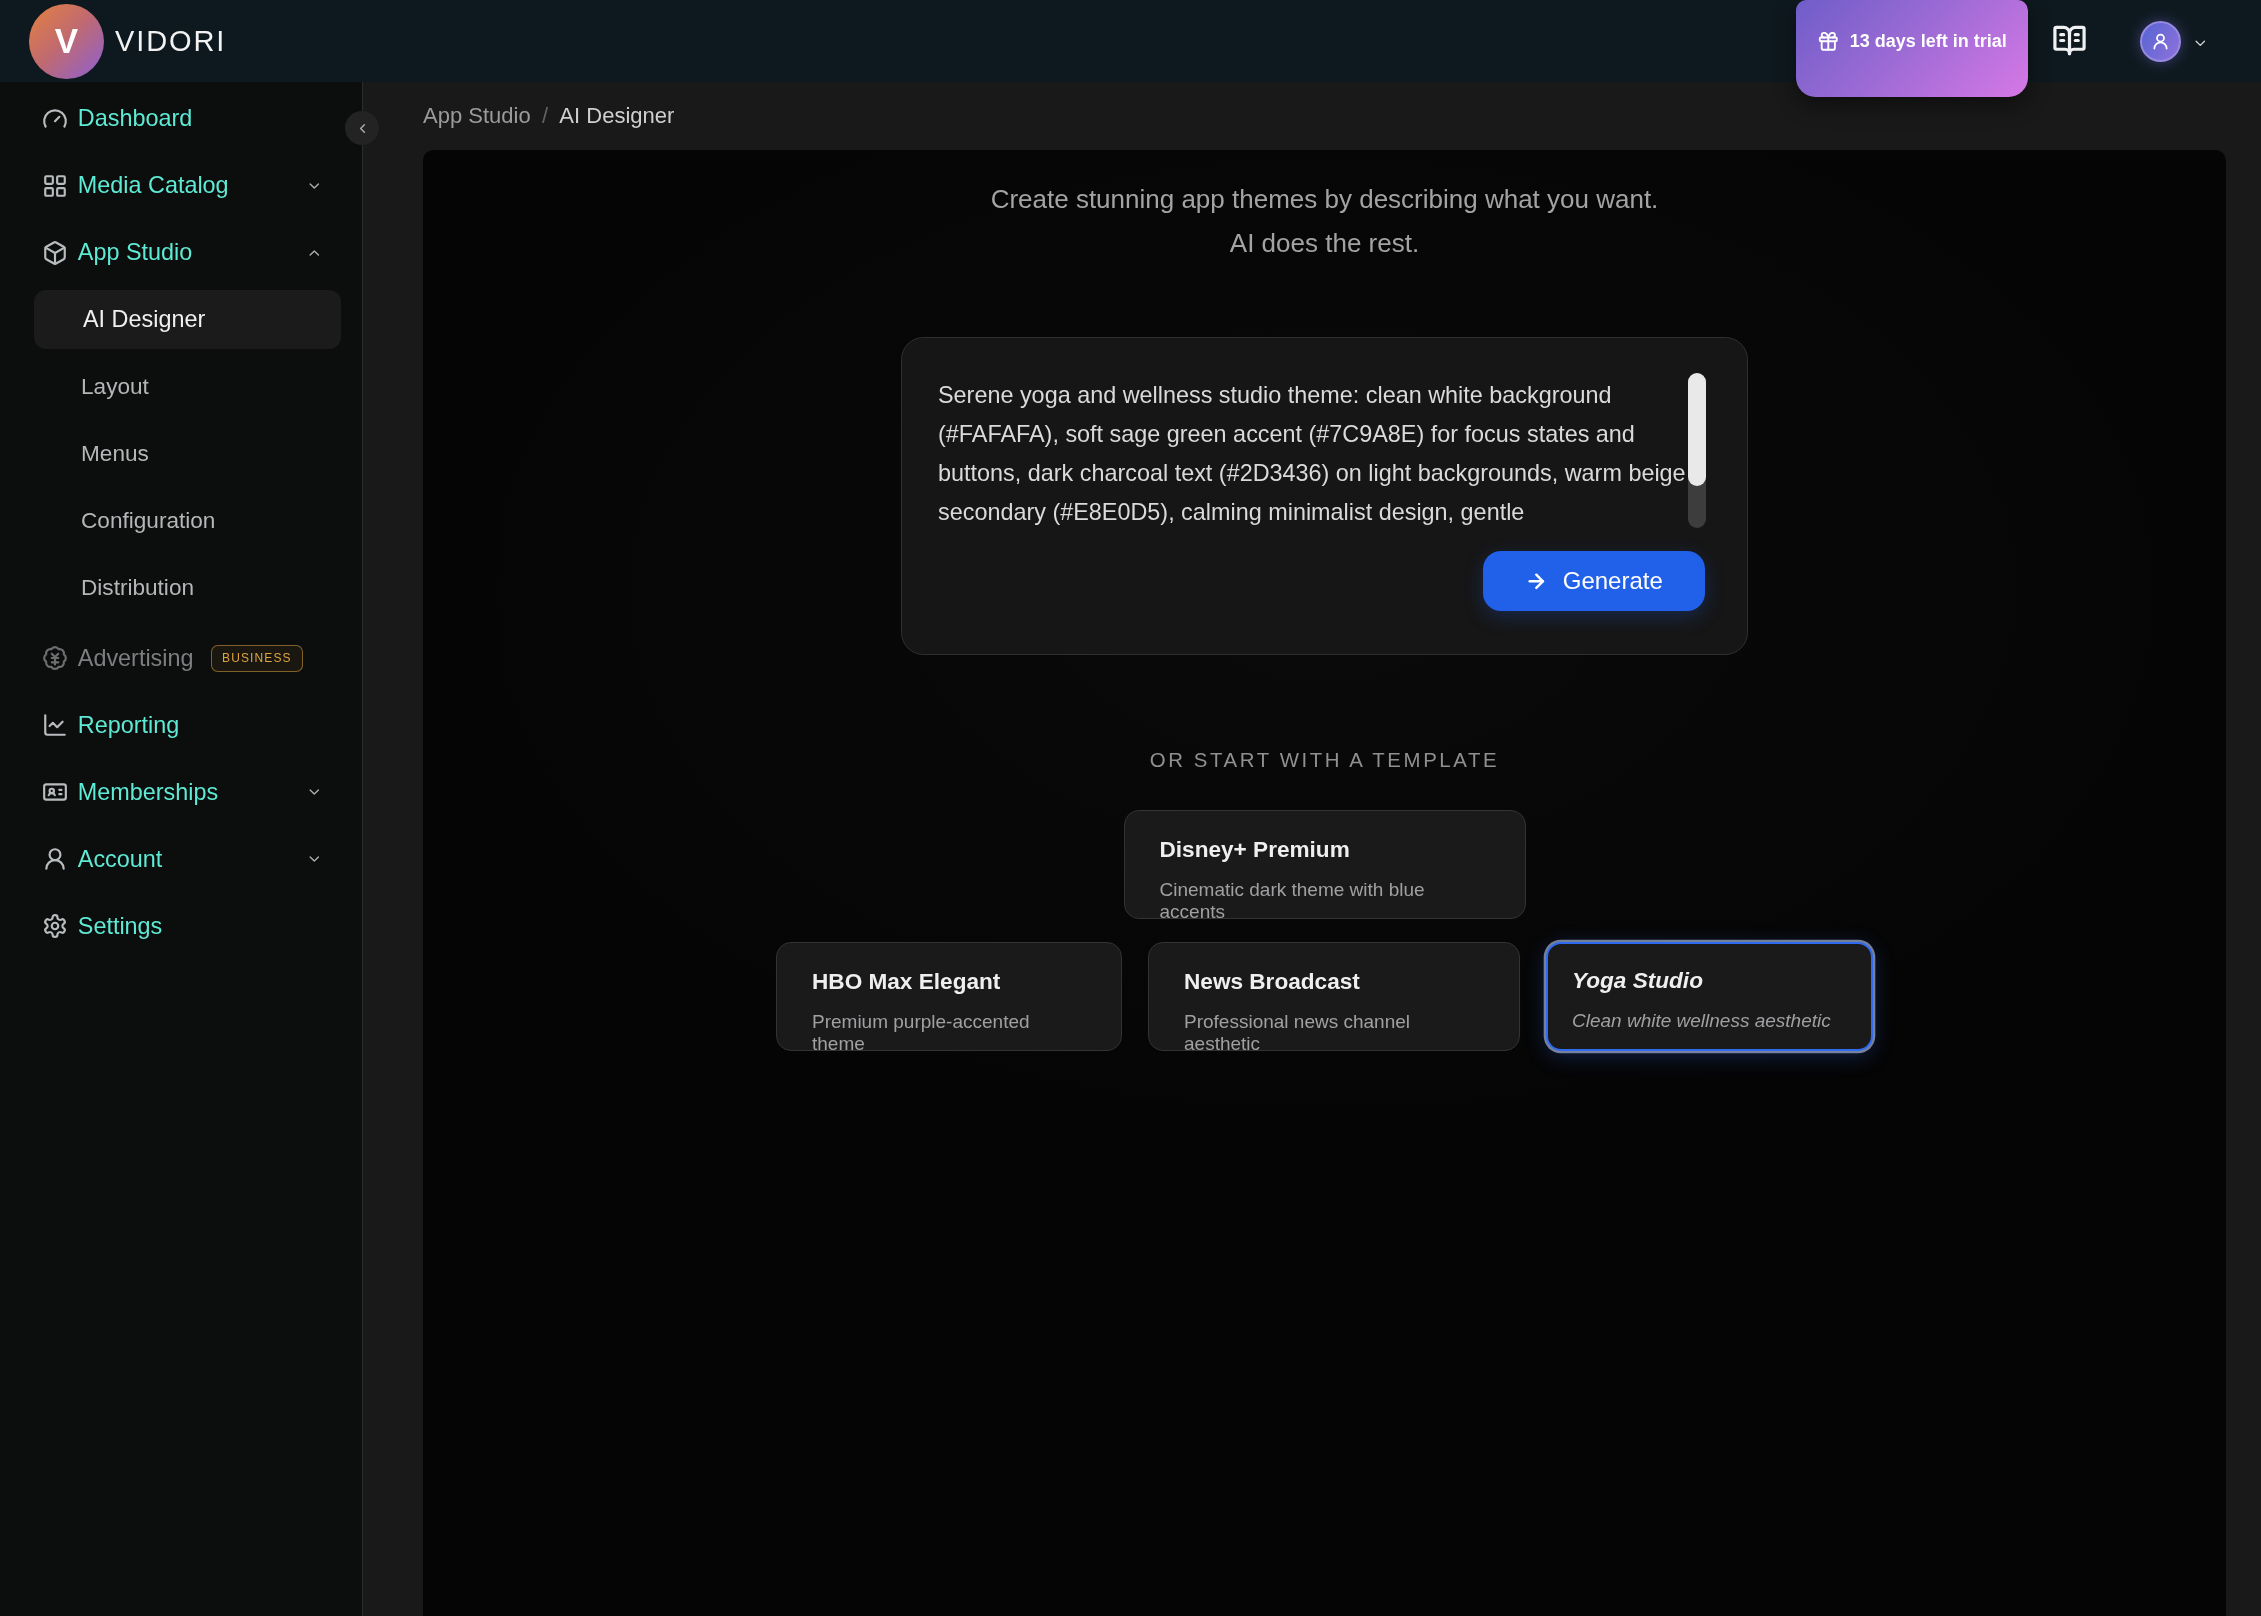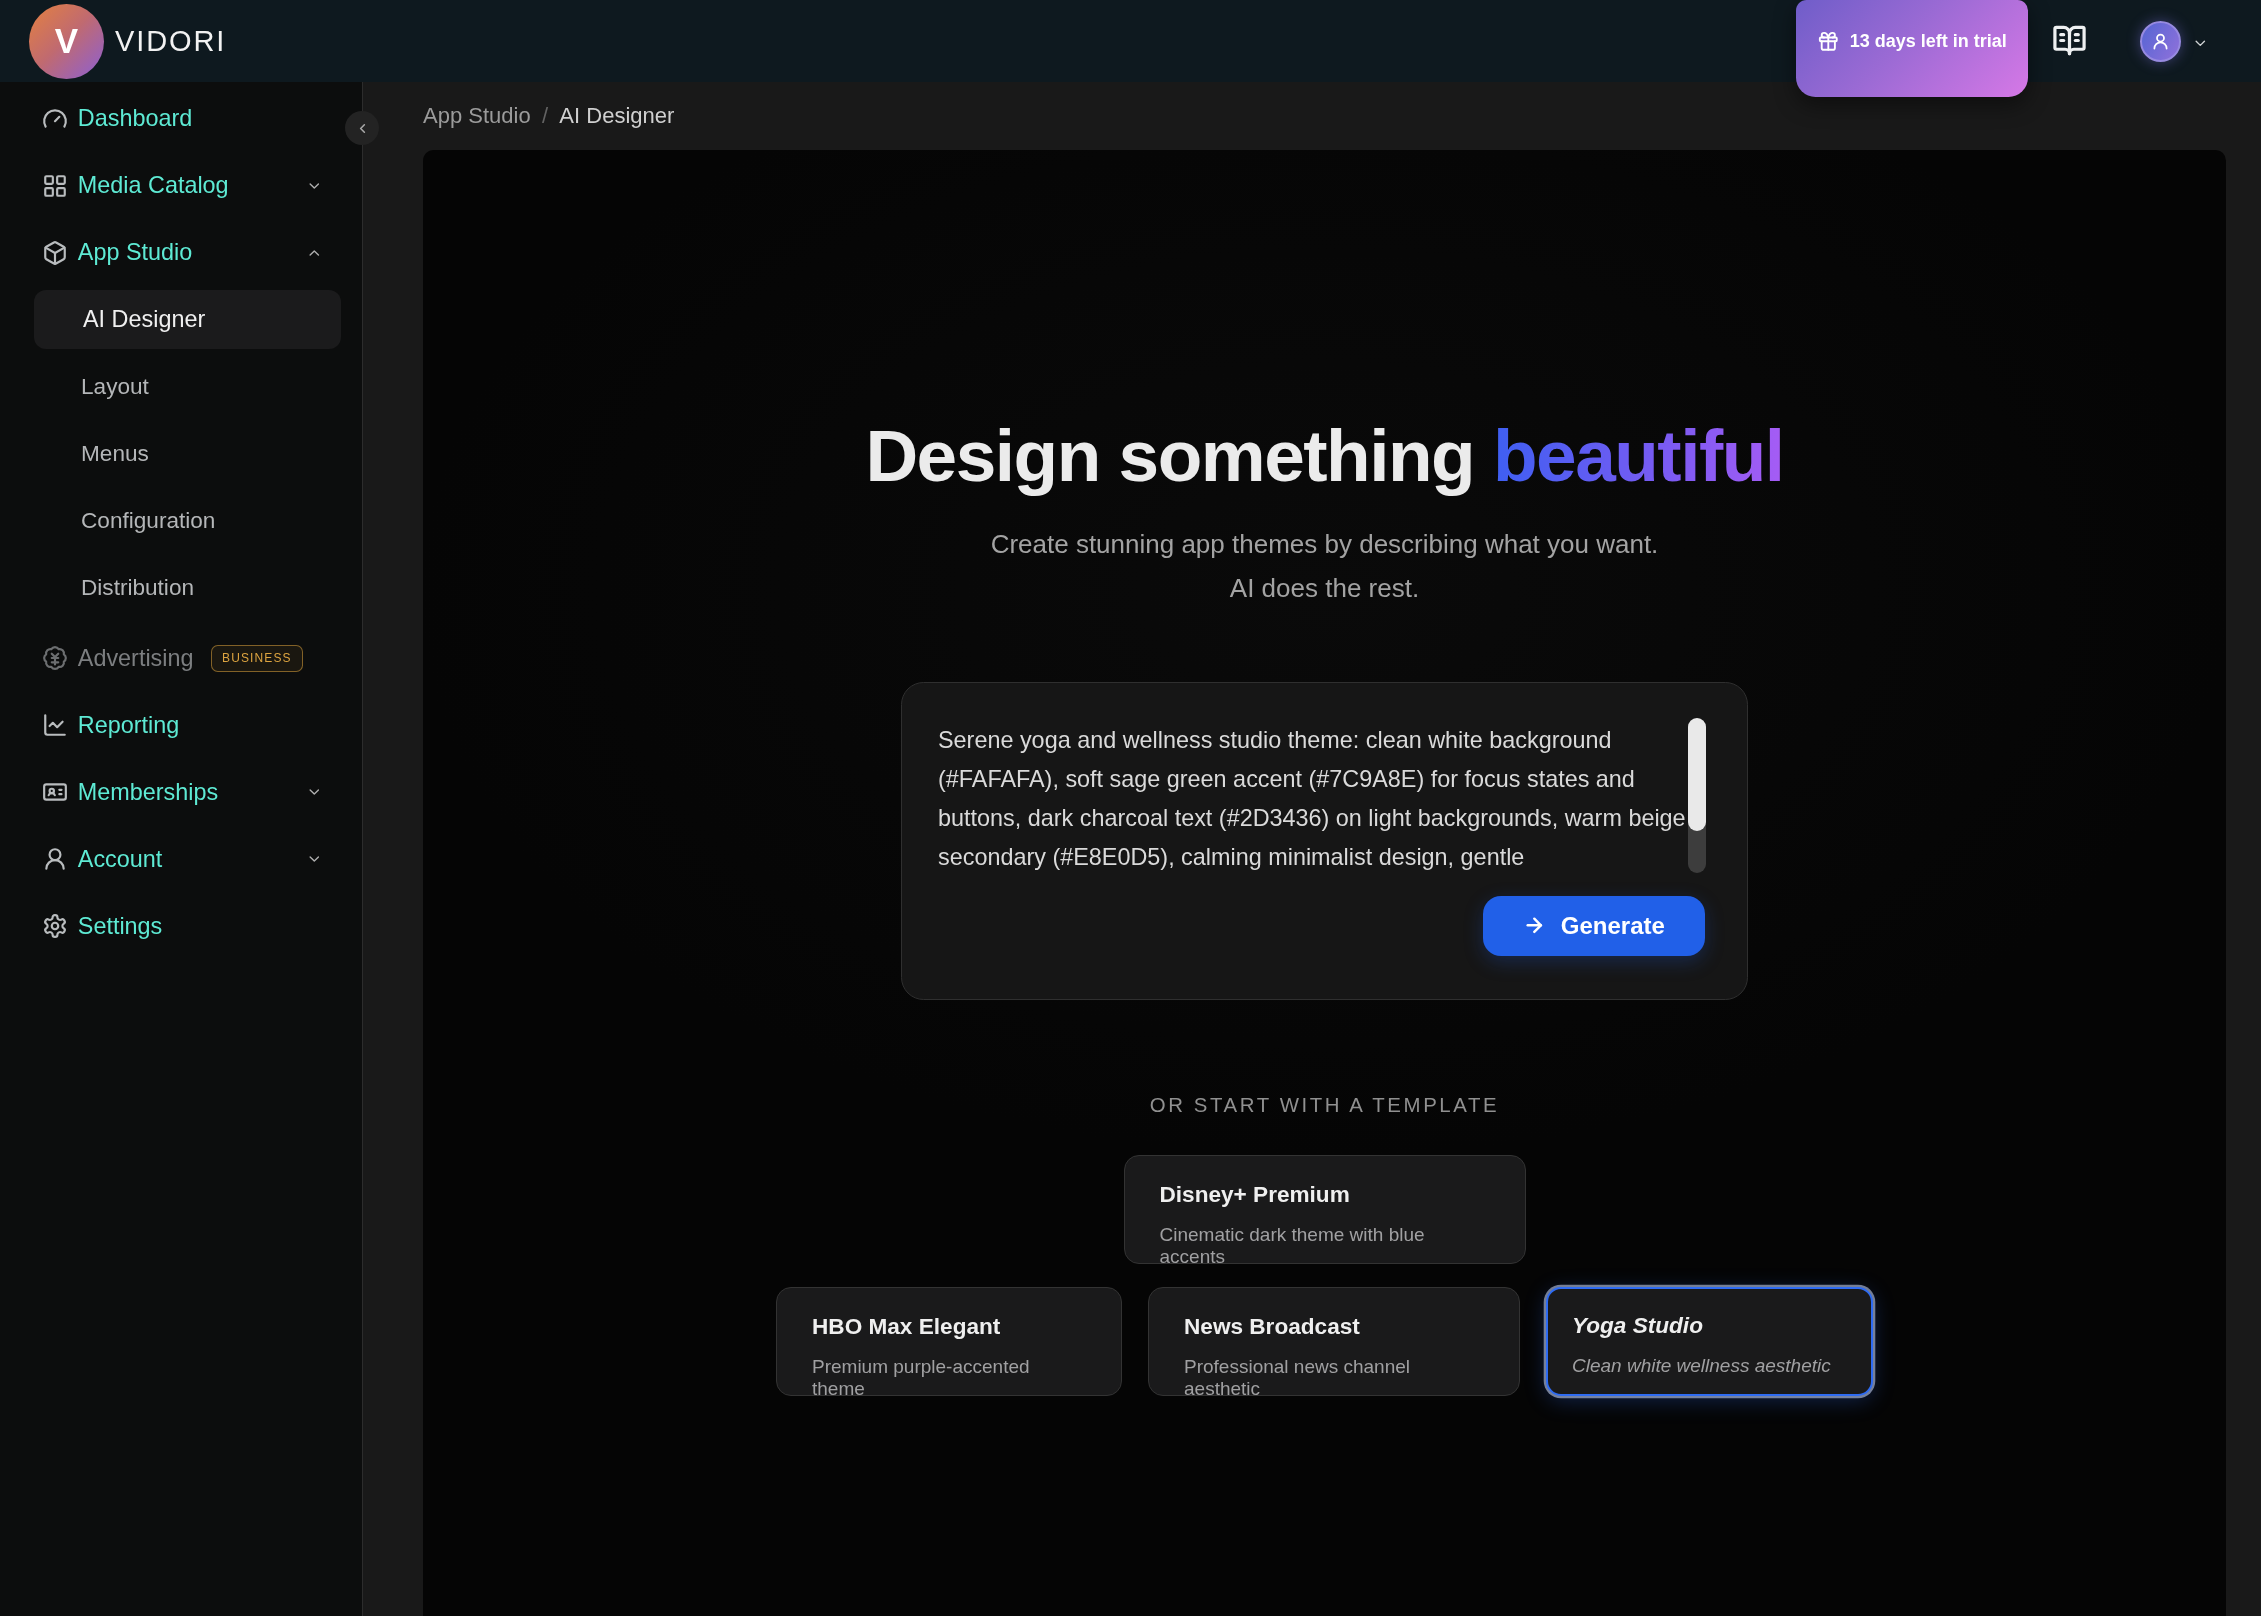--- a/index.html
+++ b/index.html
@@ -68,21 +68,21 @@
 
   .prompt-card { position:relative; margin-top:72px; width:847px; height:318px; background:#161616;
     border:0.8px solid #2f2f2f; border-radius:22.6px; }
   .prompt-input { position:absolute; left:36px; top:38px; width:762px; height:163px; background:transparent;
     border:none; outline:none; resize:none; overflow:hidden; color:#dadada; font-size:23.4px; line-height:39px;
     font-family:"Liberation Sans","DejaVu Sans",sans-serif; }
   .sb-track { position:absolute; right:41px; top:35px; width:18px; height:155px; border-radius:9px; background:#3d3d3d; }
   .sb-thumb { position:absolute; left:0; top:0; width:18px; height:113px; border-radius:9px; background:#e9e9e9; }
   .generate-btn { position:absolute; right:42px; bottom:43px; width:222px; height:60px; border:none; border-radius:18px;
     background:#2160e8; color:#fff; display:flex; align-items:center; justify-content:center; gap:15px;
-    font-size:24px; font-weight:700; font-family:inherit; cursor:pointer; box-shadow:0 6px 19.6px rgba(33,96,232,.25);margin-top:12px; }
+    font-size:24px; font-weight:400; font-family:inherit; cursor:pointer; box-shadow:0 6px 19.6px rgba(33,96,232,.25);margin-top:12px; }
   .generate-btn svg { width:22.6px; height:22.6px; stroke-width:2.6; }
 
   .tmpl-heading { margin-top:94px; font-size:20.4px; font-weight:500; letter-spacing:2.6px; color:#909090; }
   .tmpl-rows { margin-top:38px; display:flex; flex-direction:column; gap:23.4px; align-items:center; }
   .tmpl-row { display:flex; gap:26px; justify-content:center; }
   .tmpl-card { height:109px; background:#1a1a1b; border:0.8px solid #333; border-radius:15px; padding:26px 35px;
     text-align:left; cursor:pointer; }
   .tmpl-card.selected { border:2.3px solid #2e6bf2; padding:24px 24px;
     box-shadow:0 0 0 2.3px rgba(205,220,255,.55), 0 4.5px 21px rgba(46,107,242,.28);font-style:italic; }
   .tmpl-title { font-size:22.6px; font-weight:600; color:#efefef; }
@@ -278,21 +278,20 @@
 <main class="main">
 
   <div class="breadcrumb">
     <span class="bc-1">App Studio</span>
     <span class="bc-sep">/</span>
     <span class="bc-2">AI Designer</span>
   </div>
 
   <section class="panel">
 
-    <h1 class="hero-title"><span>Design something</span> <span class="hero-accent">beautiful</span></h1>
 
     <div class="hero-sub">
       <div>Create stunning app themes by describing what you want.</div>
       <div>AI does the rest.</div>
     </div>
 
     <div class="prompt-card">
       <textarea class="prompt-input" spellcheck="false" style="">Serene yoga and wellness studio theme: clean white background (#FAFAFA), soft sage green accent (#7C9A8E) for focus states and buttons, dark charcoal text (#2D3436) on light backgrounds, warm beige secondary (#E8E0D5), calming minimalist design, gentle</textarea>
       <div class="sb-track">
         <div class="sb-thumb"></div>

